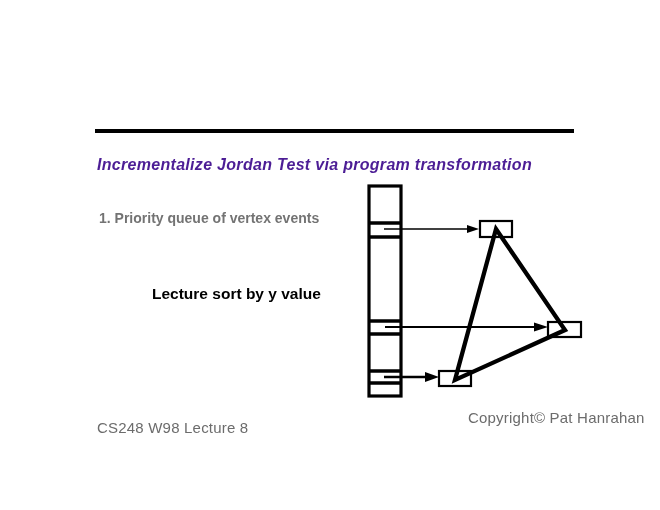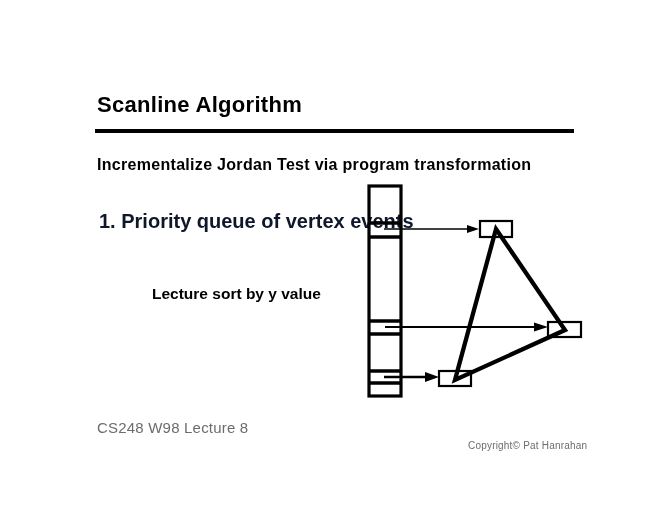--- a/index.html
+++ b/index.html
@@ -10,35 +10,34 @@
   }
   .slide{position:absolute;inset:0;background:#ffffff;}
   .title{
     position:absolute;left:97px;top:92px;margin:0;
     font-size:22px;font-weight:700;color:#000;letter-spacing:0.3px;
     white-space:nowrap;
   }
   .rule{position:absolute;left:95px;top:129px;width:479px;height:4px;background:#000;}
   .subtitle{
     position:absolute;left:97px;top:156px;
-    font-size:16px;font-weight:700;color:#000000;
+    font-size:16px;font-weight:700;font-style:italic;color:#4c1d95;
     letter-spacing:0.3px;white-space:nowrap;
   }
-  .step1{position:absolute;left:99px;top:210px;font-size:20px;font-weight:700;color:#0f172a;white-space:nowrap;}
+  .step1{position:absolute;left:99px;top:210px;font-size:14px;font-weight:700;color:#737373;white-space:nowrap;}
   .line2{position:absolute;left:136px;top:260px;font-size:15.5px;font-weight:700;color:#000;white-space:nowrap;}
   .line3{position:absolute;left:152px;top:285px;font-size:15.5px;font-weight:700;color:#000;white-space:nowrap;}
   .footer-left{position:absolute;left:97px;top:419px;font-size:15px;color:#6c6c6c;letter-spacing:0.2px;white-space:nowrap;}
-  .footer-right{position:absolute;left:468px;top:440px;font-size:10px;color:#6c6c6c;letter-spacing:0.2px;white-space:nowrap;}
+  .footer-right{position:absolute;left:468px;top:409px;font-size:15px;color:#6c6c6c;letter-spacing:0.2px;white-space:nowrap;}
   svg.diagram{position:absolute;left:0;top:0;}
 </style>
 </head>
 <body>
 
 <div class="slide">
-  <h1 class="title">Scanline Algorithm</h1>
   <div class="rule"></div>
   <div class="subtitle">Incrementalize Jordan Test via program transformation</div>
   <div class="step1">1. Priority queue of vertex events</div>
   <div class="line3">Lecture sort by y value</div>
   <svg id="diagram" class="diagram" width="660" height="510">
       <rect x="369" y="186" width="32" height="210" fill="none" stroke="#000000" stroke-width="3.2"></rect>
       <line x1="368" y1="223" x2="402" y2="223" stroke="#000000" stroke-width="3.4"></line>
       <line x1="368" y1="237" x2="402" y2="237" stroke="#000000" stroke-width="3.4"></line>
       <line x1="368" y1="321" x2="402" y2="321" stroke="#000000" stroke-width="3.4"></line>
       <line x1="368" y1="334" x2="402" y2="334" stroke="#000000" stroke-width="3.4"></line>

